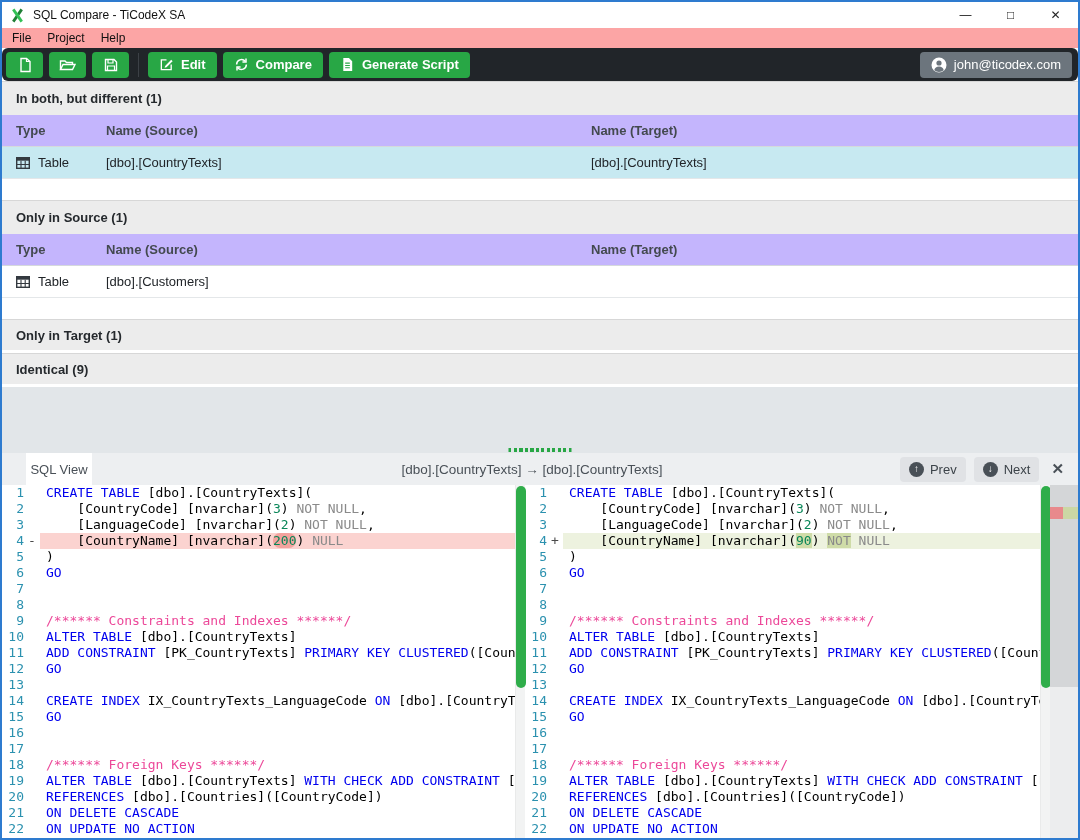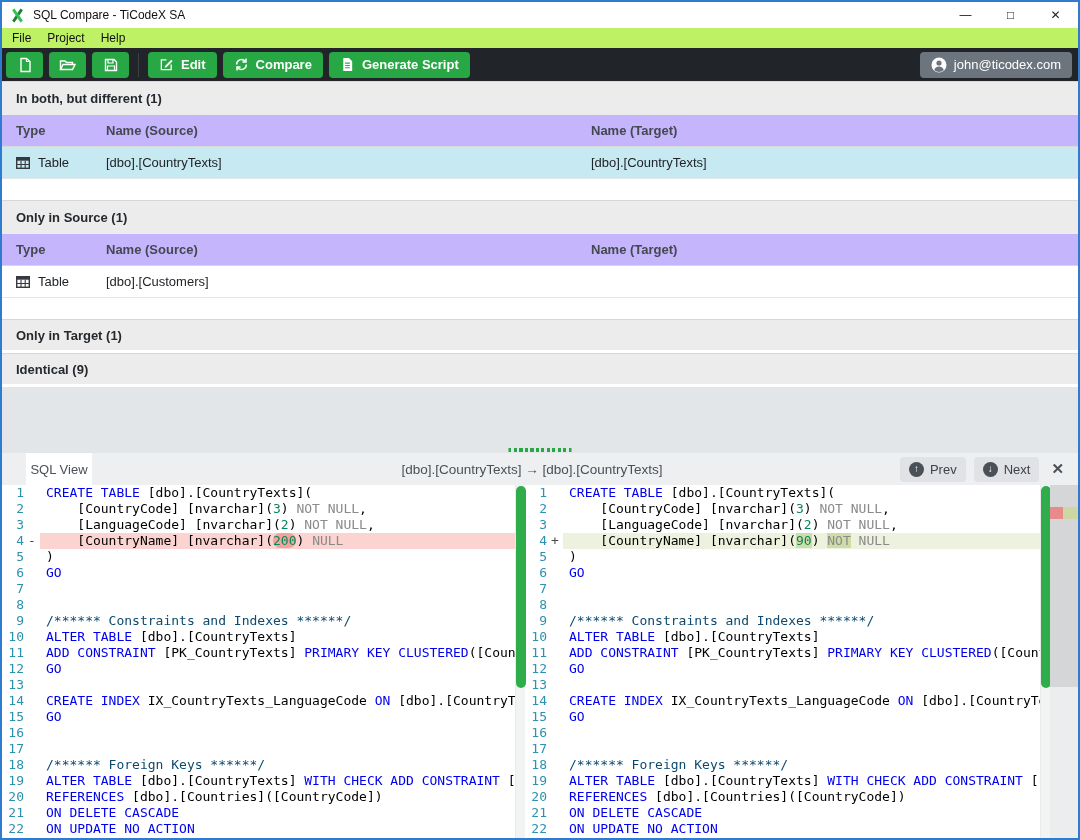--- a/index.html
+++ b/index.html
@@ -9,24 +9,24 @@
     display:flex;flex-direction:column;overflow:hidden;
     font-family:"Liberation Sans",sans-serif;color:#212529;position:relative;
   }
   
   .titlebar{height:26px;display:flex;align-items:center;padding-left:8px;background:#fff;flex:0 0 auto;}
   .logo{width:15px;height:15px;margin-right:8px;flex:0 0 auto;}
   .title{font-size:12px;color:#111;}
   .win-controls{margin-left:auto;display:flex;height:100%;}
   .win-btn{width:45px;height:100%;display:flex;align-items:center;justify-content:center;font-size:12px;color:#222;cursor:default;}
   
-  .menubar{height:20px;display:flex;align-items:center;background:#bef264;font-size:12px;color:#111;flex:0 0 auto;padding-left:2px;}
+  .menubar{height:20px;display:flex;align-items:center;background:#fca5a5;font-size:12px;color:#111;flex:0 0 auto;padding-left:2px;}
   .menu-item{padding:0 8px;cursor:default;}
   
-  .toolbar{height:33px;background:var(--toolbar-bg,#212529);display:flex;align-items:center;padding:14px 4px;gap:6px;flex:0 0 auto;}
+  .toolbar{height:33px;background:var(--toolbar-bg,#212529);display:flex;align-items:center;padding:14px 4px;gap:6px;flex:0 0 auto;border-radius:6px;}
   .tbtn{background:var(--accent,#28a745);border:none;border-radius:4px;height:26px;display:flex;align-items:center;justify-content:center;color:#fff;font-size:13px;font-weight:bold;padding:0 11px;gap:7px;font-family:inherit;cursor:pointer;}
   .tbtn.icon-only{width:37px;padding:0;}
   .tsep{width:1px;height:24px;background:#3c4146;margin:0 3px;}
   .user-badge{margin-left:auto;background:#6c757d;color:#fff;height:26px;border-radius:4px;display:flex;align-items:center;gap:7px;padding:0 11px;font-size:13px;margin-right:2px;}
   
   #sections{flex:0 0 auto;background:#fff;}
   .sec-band{height:34px;background:#ececec;border-top:1px solid #d7d7d7;display:flex;align-items:center;padding-left:14px;font-size:13px;font-weight:bold;color:#25292d;cursor:pointer;}
   .sec-band.collapsed{border-bottom:3px solid #fff;}
   .sec-cols{height:32px;background:#c4b5fd;border-bottom:1px solid #d5d9dc;display:flex;align-items:center;font-size:13px;color:#43494f;font-weight:bold;}
   .sec-row{height:32px;display:flex;align-items:center;font-size:13px;color:#212529;border-bottom:1px solid #e4e7e9;background:#fff;cursor:pointer;}
@@ -61,21 +61,21 @@
   .mk-grn{position:absolute;top:22px;left:13px;right:0;height:12px;background:#ccd7a4;cursor:pointer;}
   .cl{height:16px;line-height:16px;display:flex;white-space:pre;}
   .ln{width:22px;text-align:right;color:#2b91af;flex:0 0 auto;padding-left:6px;}
   .sg{width:16px;text-align:center;color:#4a4a4a;flex:0 0 auto;}
   .ct{padding-left:6px;white-space:pre;}
   .cl.del .ct{background:var(--diff-del-line,#fbd3d0);flex:1;}
   .cl.add .ct{background:var(--diff-add-line,#edf2df);flex:1;}
   .tok-k{color:#0000ee;}
   .tok-t{color:#000;}
   .tok-n{color:#098658;}
-  .tok-c{color:#0c4a6e;}
+  .tok-c{color:#ec4899;}
   .tok-g{color:#8a8a8a;}
   .cl.del .hl{background:var(--diff-del-token,#f3a39e);border-radius:7px;}
   .cl.add .hl{background:var(--diff-add-token,#cfdca8);}
 </style>
 </head>
 <body>
 
 <div id="window">
 
   <div class="titlebar">

